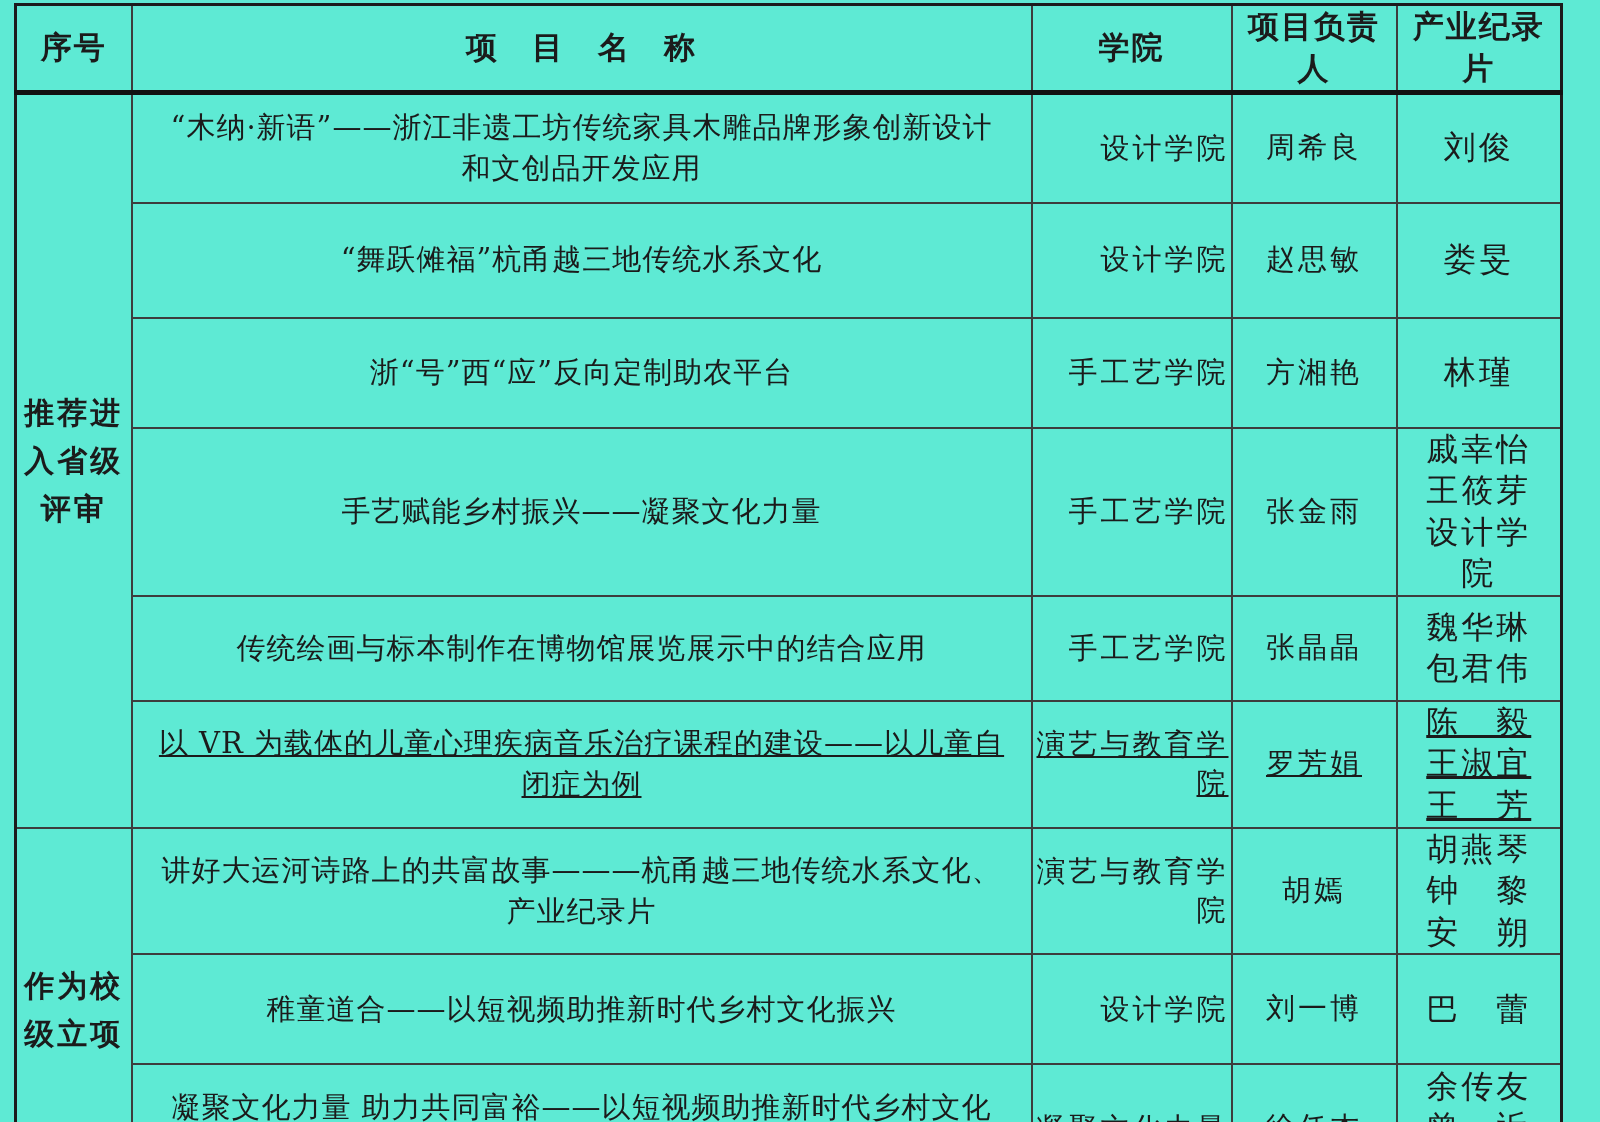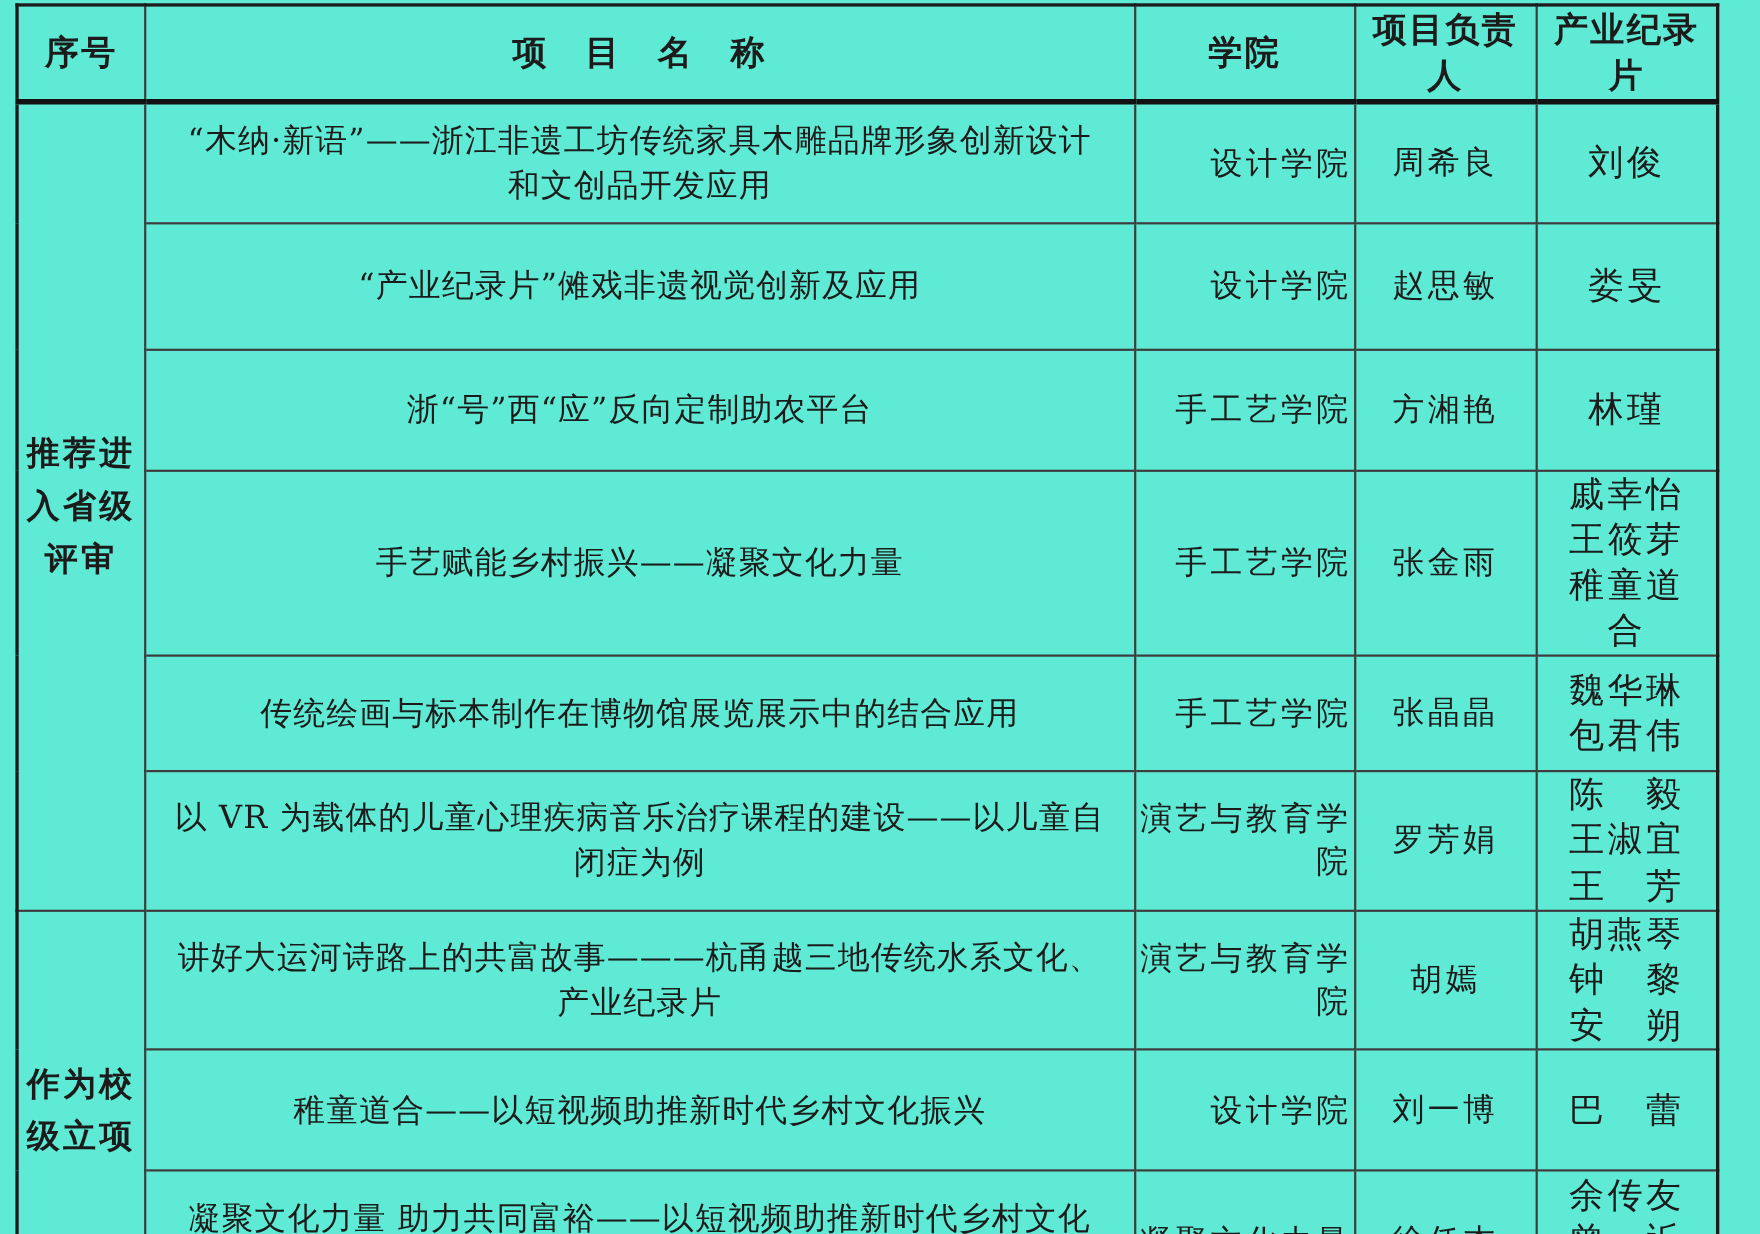--- a/index.html
+++ b/index.html
@@ -41,21 +41,21 @@
   thead th {
     font-size: 31px;
     font-weight: bold;
     letter-spacing: 2px;
     border-bottom: 5px solid #121212;
   }
   tr.hr-header { height: 82px; }
   tr.r-h110 { height: 110px; }
   tr.r-h115 { height: 115px; }
   tr.r-h105 { height: 105px; }
-  tr.r-h117 { height: 117px; }
+  tr.r-h117 { height: 117px; text-decoration: underline; }
   tr.r-h113 { height: 113px; }
   tr.r-h128 { height: 128px; }
 
   td.project-cell {
     font-size: 29px;
     letter-spacing: 1px;
     line-height: 1.42;
     padding: 0 24px;
   }
   td.college-cell {
@@ -111,38 +111,38 @@
       <tr class="r-h110">
         <td class="group-label-cell" rowspan="6">推荐进
 入省级
 评审</td>
         <td class="project-cell">“木纳·新语”——浙江非遗工坊传统家具木雕品牌形象创新设计和文创品开发应用</td>
         <td class="college-cell">设计学院</td>
         <td class="leader-cell">周希良</td>
         <td class="advisor-cell">刘俊</td>
       </tr>
       <tr class="r-h115">
-        <td class="project-cell">“产业纪录片”傩戏非遗视觉创新及应用</td>
+        <td class="project-cell">“舞跃傩福”杭甬越三地传统水系文化</td>
         <td class="college-cell">设计学院</td>
         <td class="leader-cell">赵思敏</td>
         <td class="advisor-cell">娄旻</td>
       </tr>
       <tr class="r-h110">
         <td class="project-cell">浙“号”西“应”反向定制助农平台</td>
         <td class="college-cell">手工艺学院</td>
         <td class="leader-cell">方湘艳</td>
         <td class="advisor-cell">林瑾</td>
       </tr>
       <tr class="r-h115">
         <td class="project-cell">手艺赋能乡村振兴——凝聚文化力量</td>
         <td class="college-cell">手工艺学院</td>
         <td class="leader-cell">张金雨</td>
         <td class="advisor-cell">戚幸怡
 王筱芽
-稚童道合</td>
+设计学院</td>
       </tr>
       <tr class="r-h105">
         <td class="project-cell">传统绘画与标本制作在博物馆展览展示中的结合应用</td>
         <td class="college-cell">手工艺学院</td>
         <td class="leader-cell">张晶晶</td>
         <td class="advisor-cell">魏华琳
 包君伟</td>
       </tr>
       <tr class="r-h117">
         <td class="project-cell">以 VR 为载体的儿童心理疾病音乐治疗课程的建设——以儿童自闭症为例</td>

